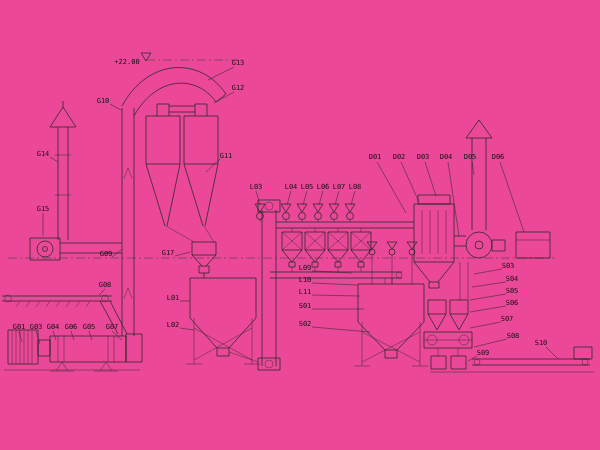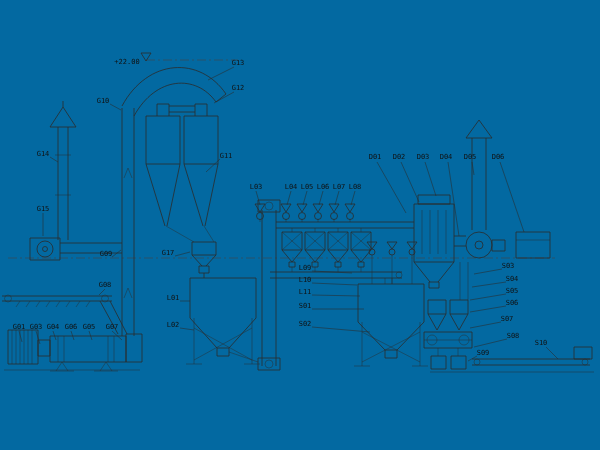--- a/index.html
+++ b/index.html
@@ -1,16 +1,16 @@
 <!DOCTYPE html>
 <html><head>
 <meta charset="utf-8">
 <style>
   html,body{margin:0;padding:0;background:#ffffff;}
-  .canvas{width:600px;height:450px;background:#0369a1;position:relative;overflow:hidden;}
+  .canvas{width:600px;height:450px;background:#ec4899;position:relative;overflow:hidden;}
   svg{display:block;}
   .ln{fill:none;stroke:#2b2b2b;stroke-width:0.8;stroke-linecap:butt;stroke-linejoin:miter;}
   .thin{fill:none;stroke:#2b2b2b;stroke-width:0.45;}
   .leader{fill:none;stroke:#2b2b2b;stroke-width:0.55;}
   .dashdot{fill:none;stroke:#444;stroke-width:0.6;stroke-dasharray:9 3 2 3;}
   .lbl{font-family:"DejaVu Sans Mono","DejaVu Sans",monospace;font-size:7px;fill:#111;}
 </style>
 </head>
 <body>
 

